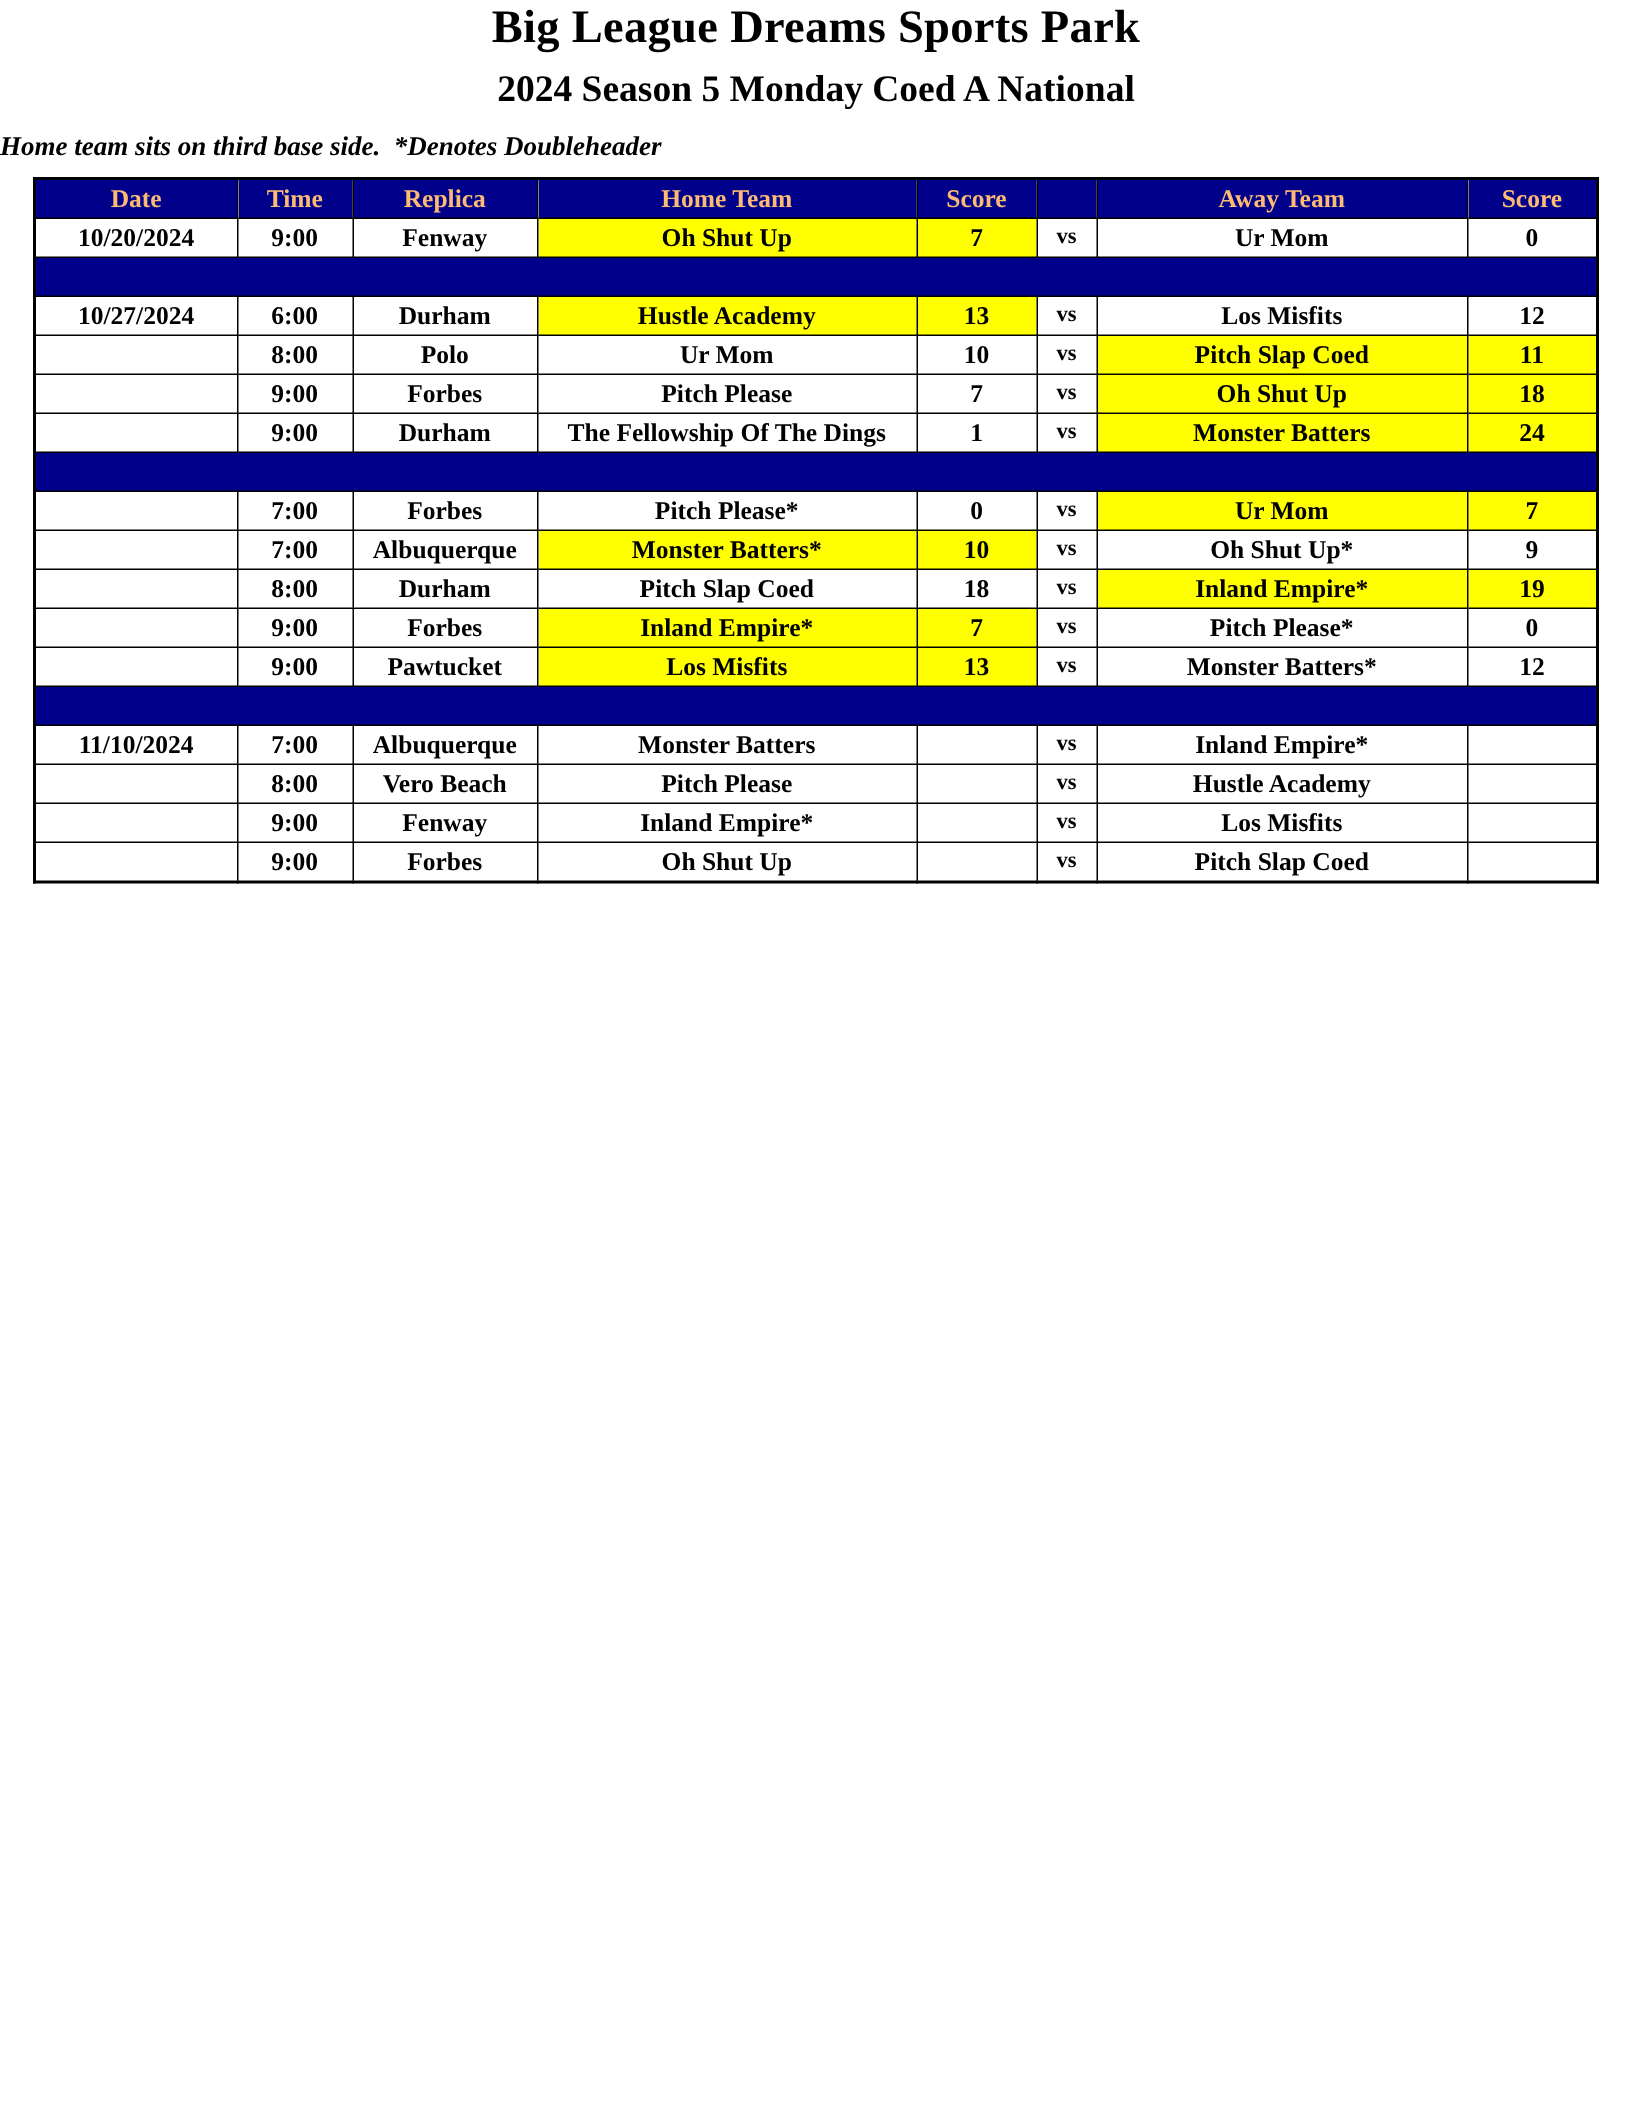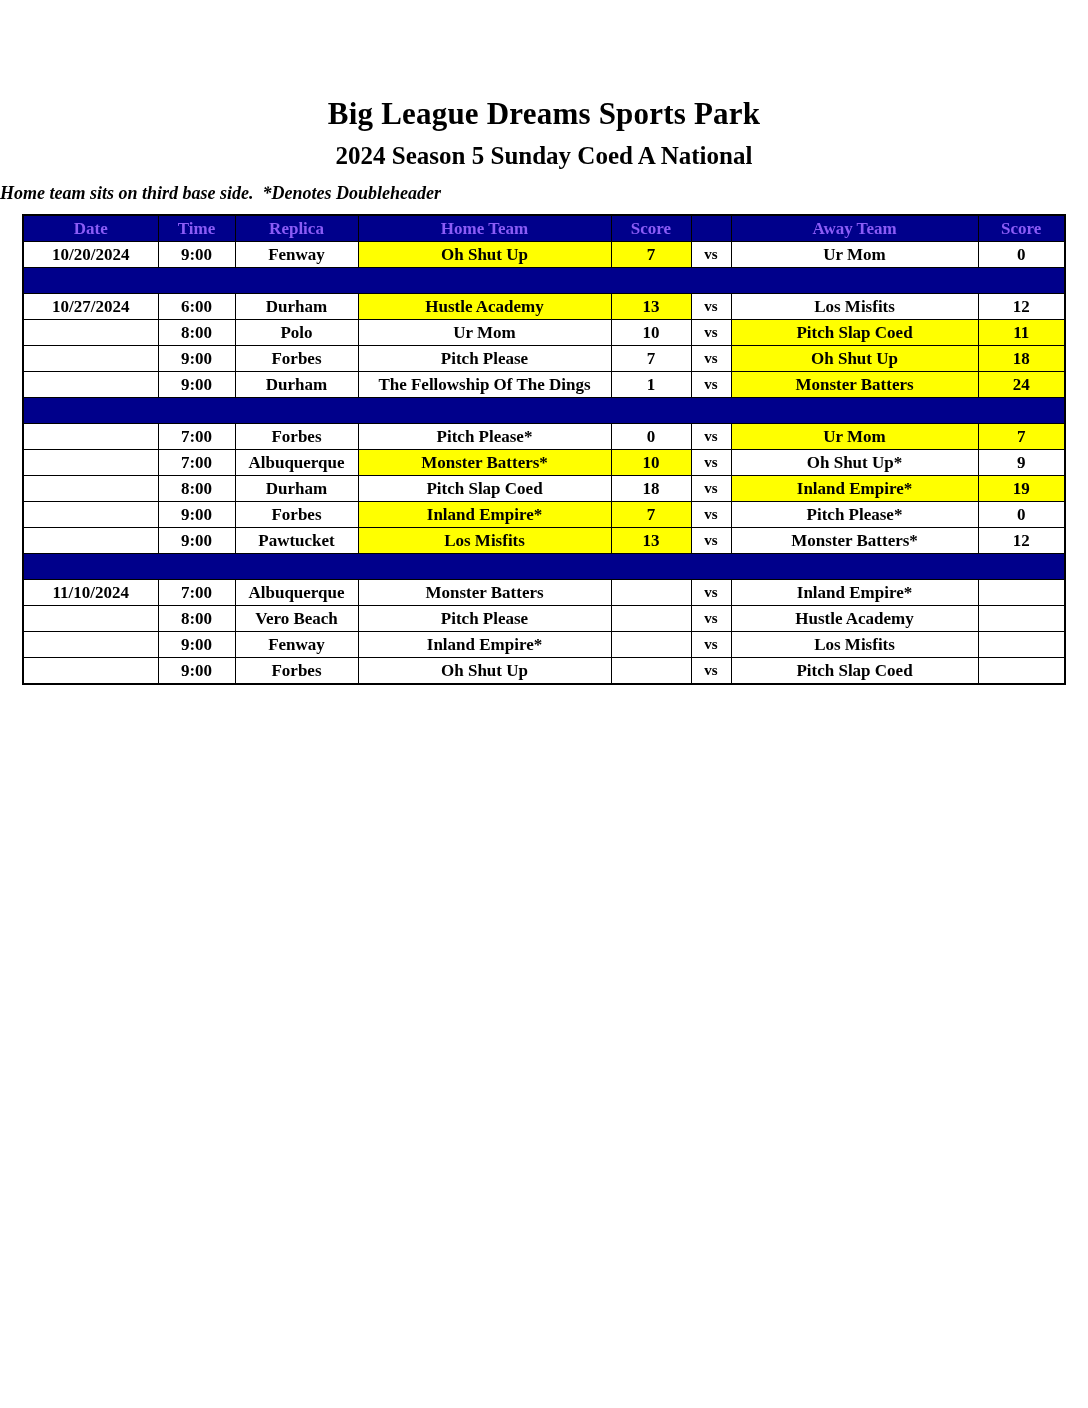--- a/index.html
+++ b/index.html
@@ -9,21 +9,20 @@
   }
   html,body{margin:0;padding:0;}
   body{
     width:1088px;
     height:1408px;
     background:#ffffff;
     font-family:"Liberation Serif", serif;
     color:var(--ink);
   }
   .page{
-    padding-top:96px;
   }
   .title{
     text-align:center;
     font-size:31px;
     font-weight:bold;
     margin:0;
     letter-spacing:.2px;
   }
   .subtitle{
     text-align:center;
@@ -51,39 +50,39 @@
     line-height:25px;
     padding:0 2px;
     font-size:17px;
     font-weight:bold;
     text-align:center;
     white-space:nowrap;
     overflow:hidden;
   }
   .schedule thead th{
     background:var(--navy);
-    color:#8b5cf6;
+    color:#fdba74;
   }
   tr.sep td{
     background:var(--navy);
     height:25px;
   }
   td.hl{
     background:var(--hl);
   }
   td.c-vs{
     font-size:15px;
   }
 </style>
 </head>
 <body>
 
 <div class="page">
   <h1 class="title">Big League Dreams Sports Park</h1>
-  <h2 class="subtitle">2024 Season 5 Sunday Coed A National</h2>
+  <h2 class="subtitle">2024 Season 5 Monday Coed A National</h2>
   <div class="note">Home team sits on third base side.  *Denotes Doubleheader</div>
 
   <table class="schedule">
     <colgroup>
       <col style="width:135px">
       <col style="width:77px">
       <col style="width:123px">
       <col style="width:253px">
       <col style="width:80px">
       <col style="width:40px">

